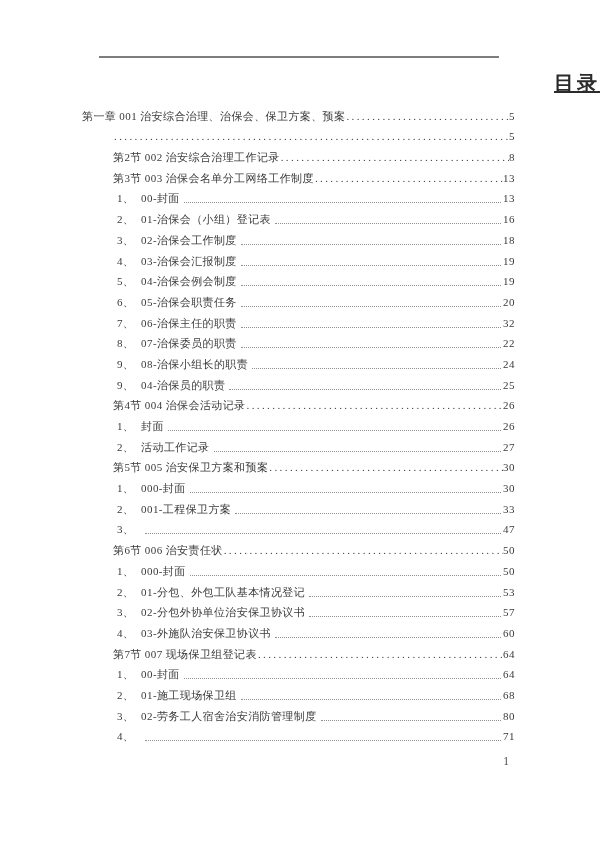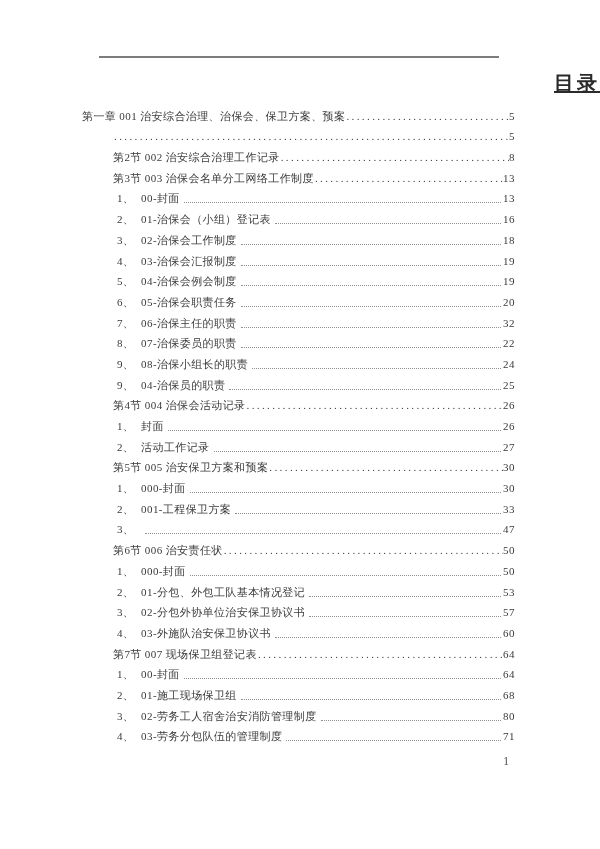--- a/index.html
+++ b/index.html
@@ -269,19 +269,18 @@
       <span class="toc-page">68</span>
     </div>
     <div class="toc-row item">
       <span class="toc-num">3、</span>
       <span class="toc-label">02-劳务工人宿舍治安消防管理制度</span>
       <span class="leader-fine"></span>
       <span class="toc-page">80</span>
     </div>
     <div class="toc-row item">
       <span class="toc-num">4、</span>
-      <span class="toc-label">03-劳务分包队伍的管理制度</span>
       <span class="leader-fine"></span>
       <span class="toc-page">71</span>
     </div>
   </div>
 
 <div class="footer-page-num">1</div>
 
 </body></html>

